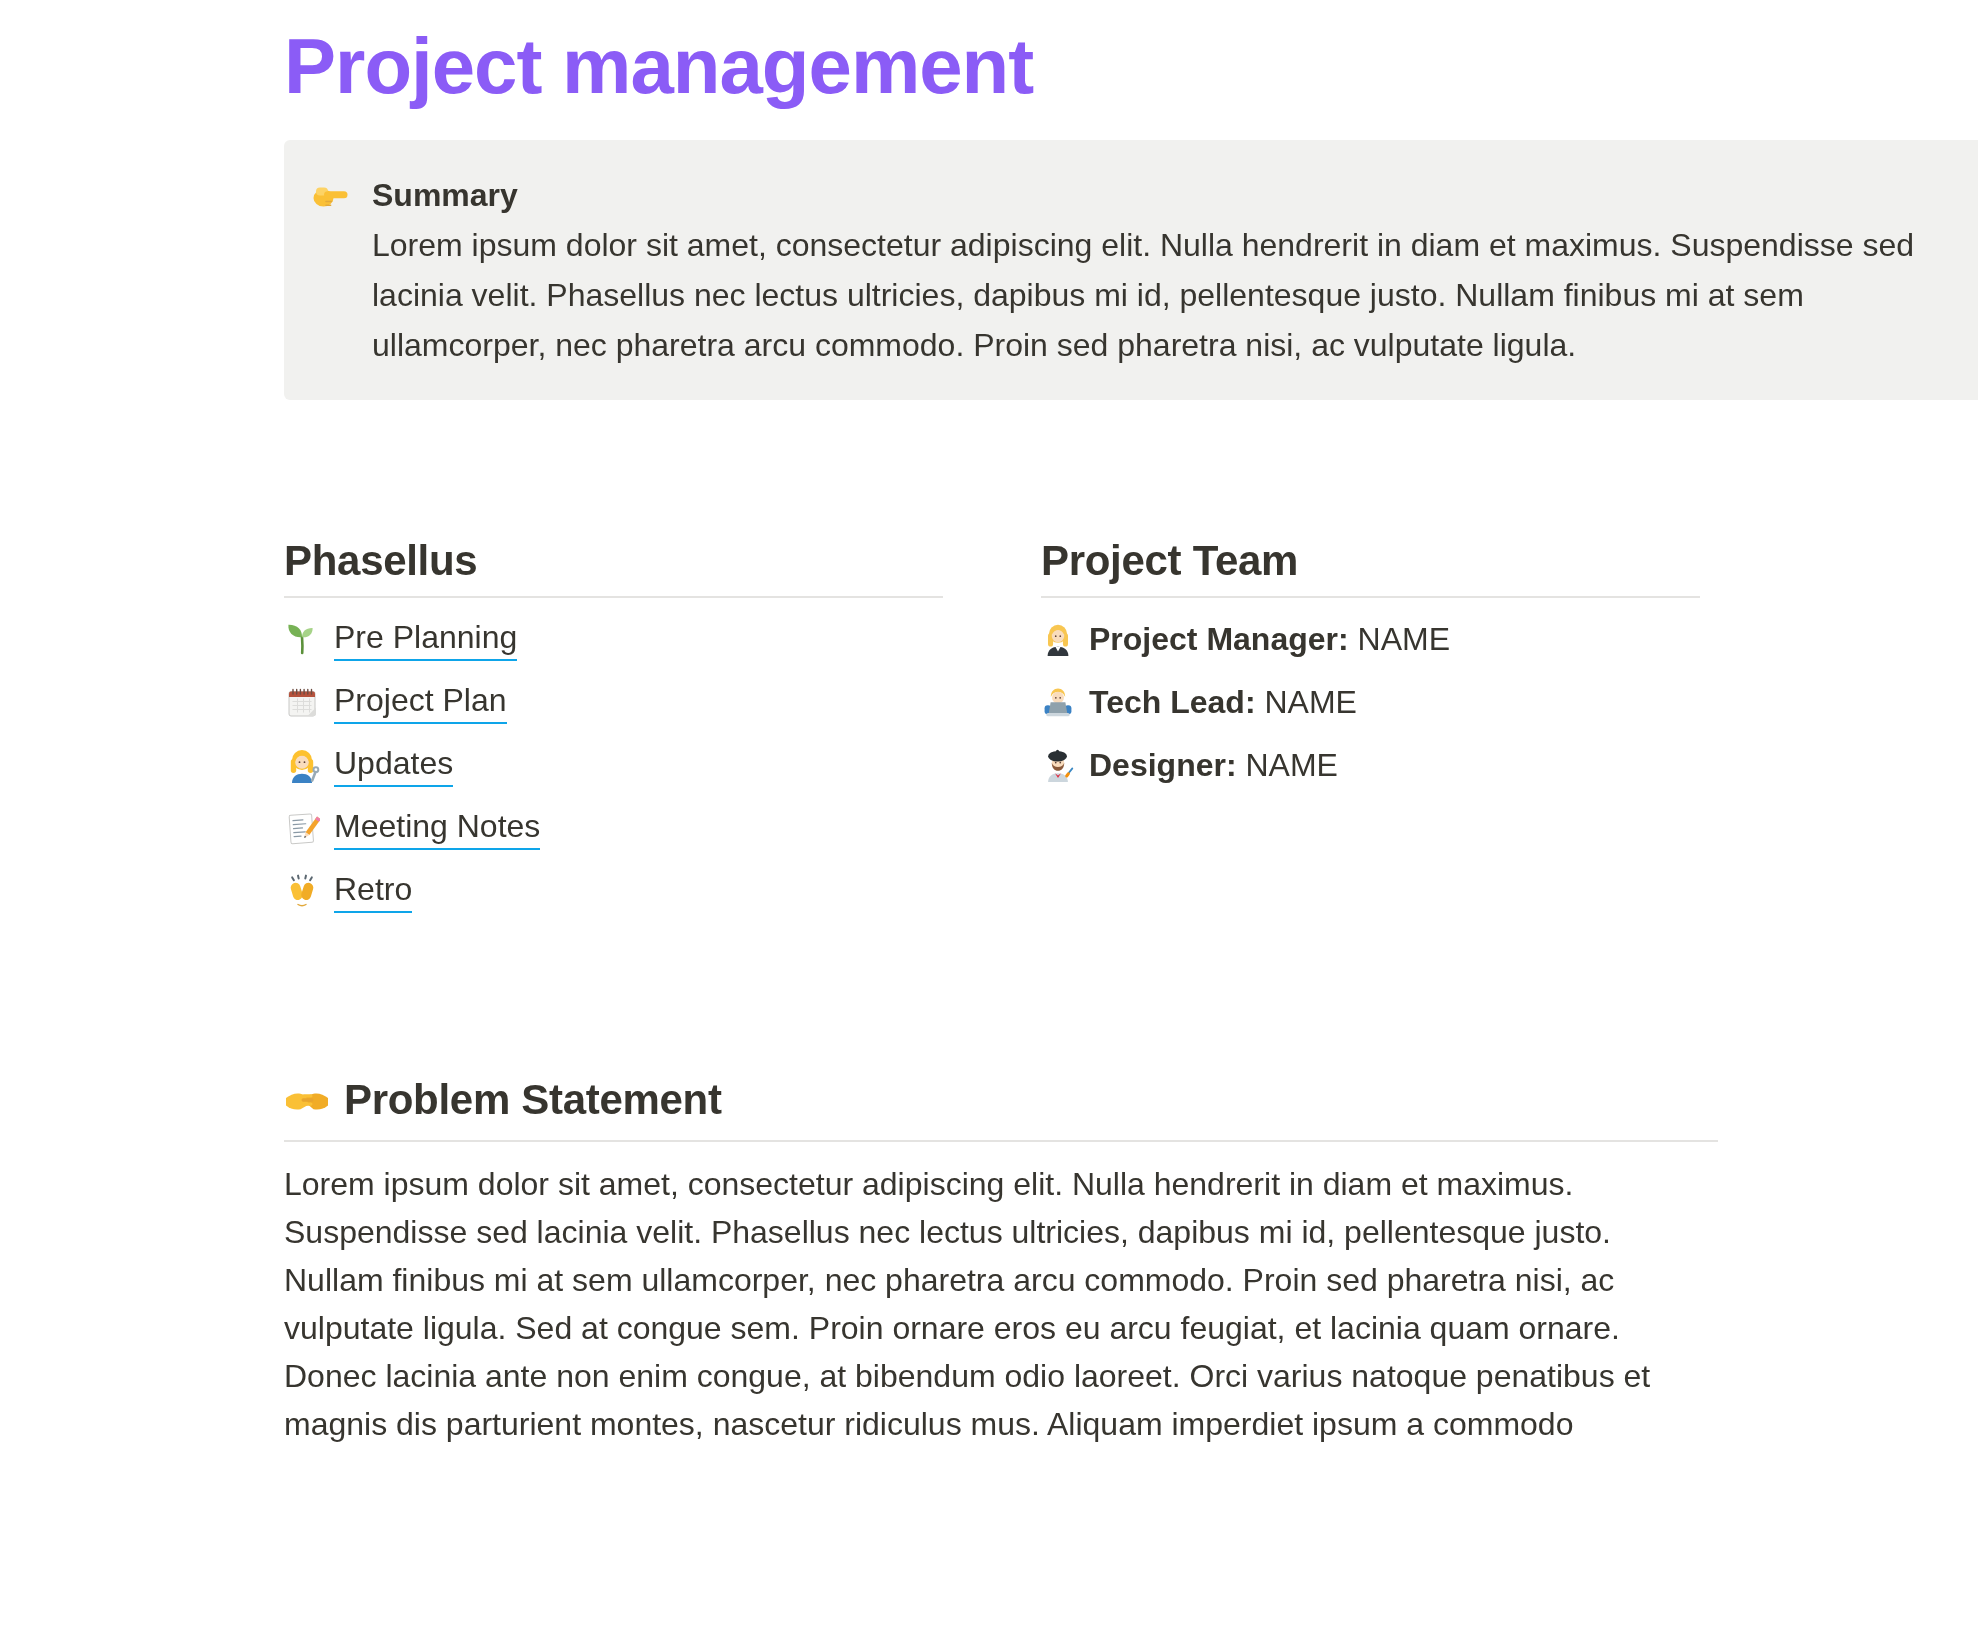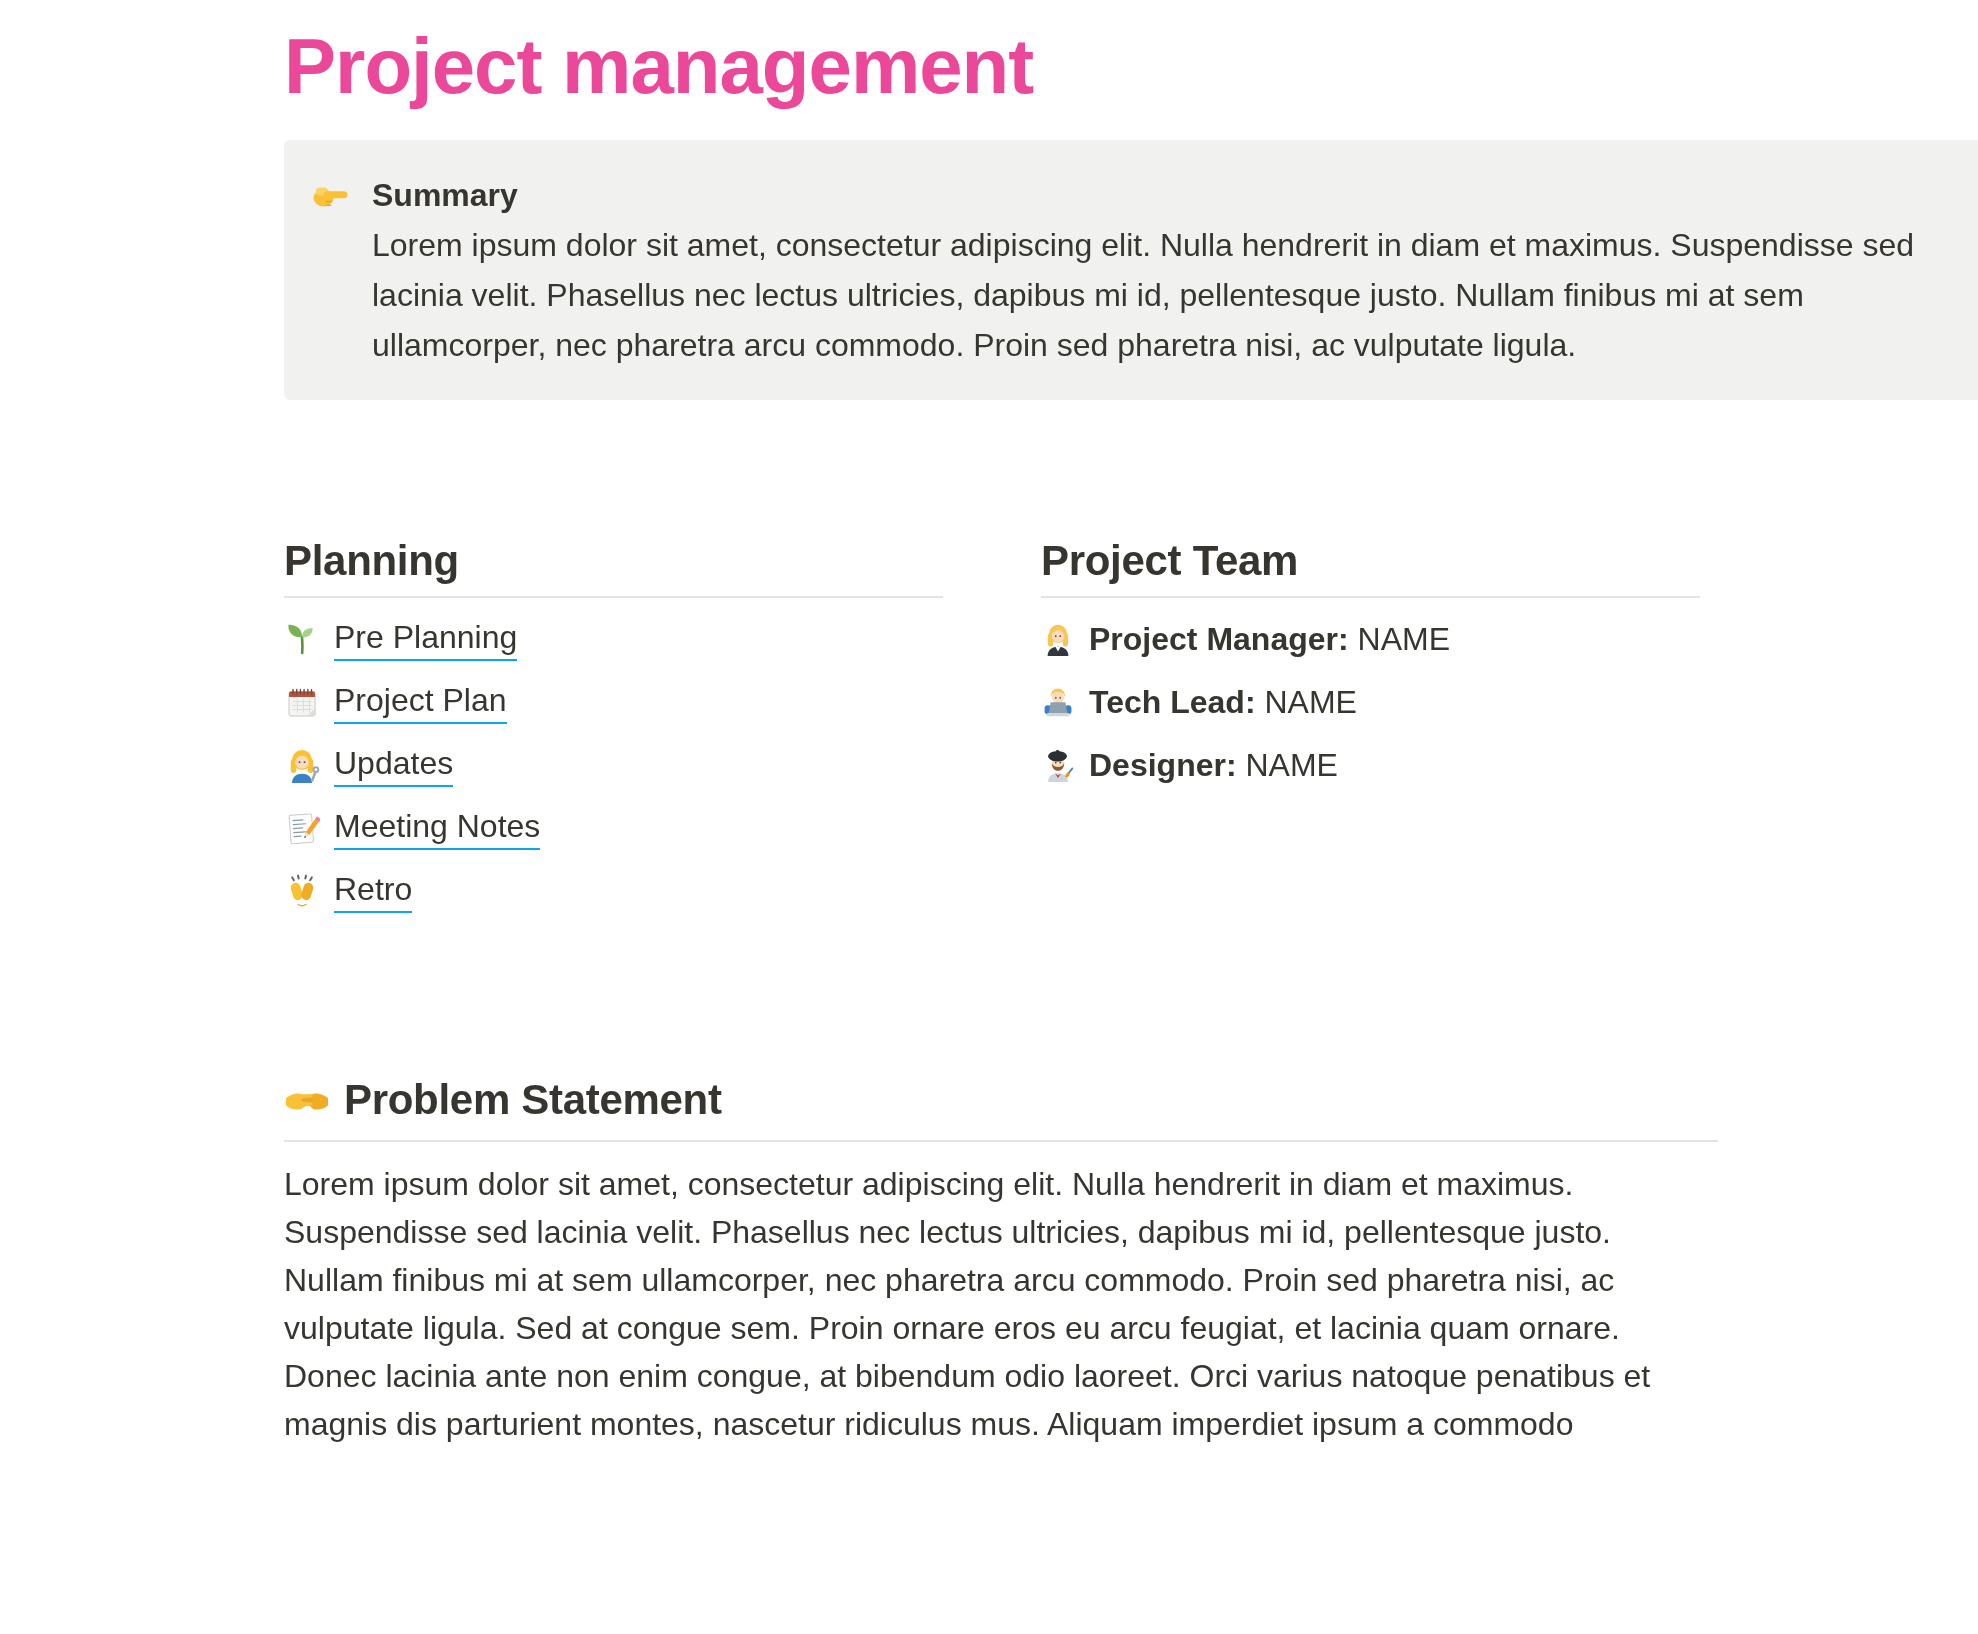--- a/index.html
+++ b/index.html
@@ -8,21 +8,21 @@
     width: 1978px; height: 1634px; overflow: hidden;
     background: #ffffff; color: #37352f;
     font-family: "Liberation Sans", "DejaVu Sans", sans-serif;
     font-size: 32px;
   }
   .page { padding-left: 284px; }
   .content { width: 1434px; }
 
   h1.title {
     margin: 22px 0 0 0; font-size: 78px; line-height: 1.15;
-    font-weight: 700; letter-spacing: -1px; color: #ec4899;
+    font-weight: 700; letter-spacing: -1px; color: #8b5cf6;
   }
 
   
   .callout {
     margin-top: 28px; width: 1716px;
     background: #f1f1ef; border-radius: 6px;
     padding: 30px 36px 30px 26px;
     display: flex; gap: 22px; align-items: flex-start;
   }
   .callout .c-icon { width: 40px; height: 40px; flex: 0 0 40px; margin-top: 5px; }
@@ -74,21 +74,21 @@
     </span>
     <div class="callout-text">
       <div class="callout-heading">Summary</div>
       <p class="callout-body">Lorem ipsum dolor sit amet, consectetur adipiscing elit. Nulla hendrerit in diam et maximus. Suspendisse sed lacinia velit. Phasellus nec lectus ultricies, dapibus mi id, pellentesque justo. Nullam finibus mi at sem ullamcorper, nec pharetra arcu commodo. Proin sed pharetra nisi, ac vulputate ligula.</p>
     </div>
   </div>
 
   <div class="columns">
 
     <div class="col">
-      <h2 class="sec">Planning</h2>
+      <h2 class="sec">Phasellus</h2>
       <div class="divider"></div>
       <ul class="plain">
 
         <li class="row">
           <span class="icon">
             <svg width="36" height="36" viewBox="0 0 36 36">
               <path d="M18.2 32c.6-6.5.1-12-.2-16" stroke="#5c913b" stroke-width="2.6" fill="none" stroke-linecap="round"></path>
               <path fill="#77b255" d="M17.9 16.2C18.6 8.7 13 3.4 4.4 3.7c-.6 8.1 5.3 13.2 13.5 12.5z"></path>
               <path fill="#a6d388" d="M18.1 16.2c-.4-5.6 3.9-9.5 10.5-9.3.3 6.1-4.3 10-10.5 9.3z"></path>
             </svg>

